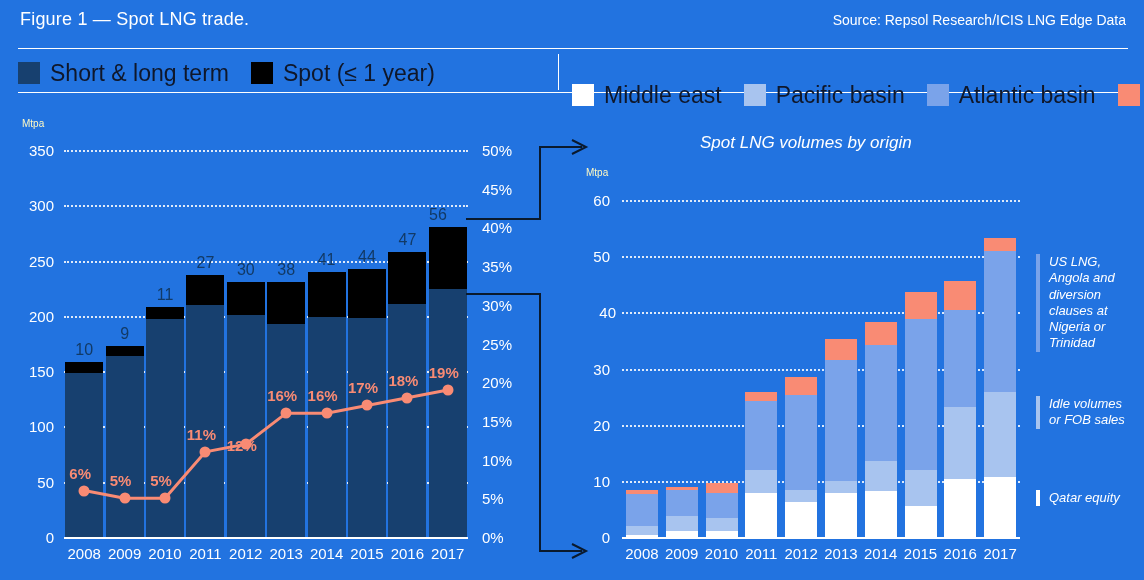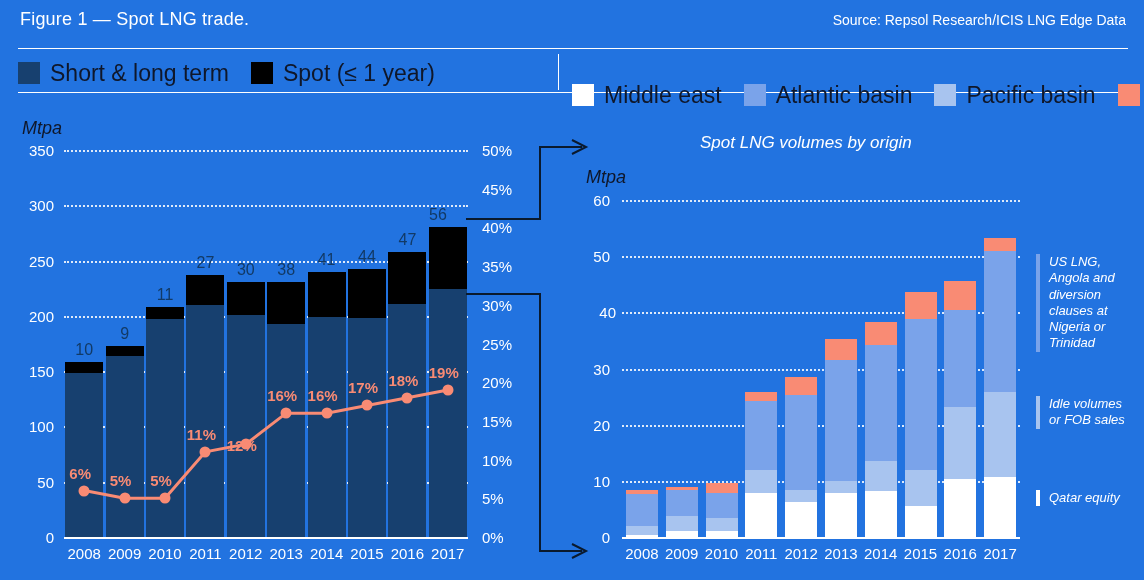--- a/index.html
+++ b/index.html
@@ -47,21 +47,21 @@
   .line-swatch .ls-bar {
     position: absolute; left: 0; top: 10px; width: 40px; height: 3px; background: #f98b74;
   }
   .line-swatch .ls-dot {
     position: absolute; left: 14px; top: 5px; width: 12px; height: 12px;
     border-radius: 50%; background: #f98b74;
   }
 
   
   .unit-label {
-    position: absolute; font-size: 18px; font-style: italic; color: #0f172a;
+    position: absolute; font-size: 10px; color: #fef9c3;
   }
   .ytick {
     position: absolute; font-size: 15px; color: #ffffff;
     text-align: right; transform: translateY(-50%); white-space: nowrap;
   }
   .ytick.right { text-align: left; }
   .gridline {
     position: absolute; height: 0;
     border-top: 2px dotted #ffffff; opacity: .85;
   }
@@ -126,26 +126,26 @@
         <span class="swatch" style="background: rgb(0, 0, 0);"></span>
         <span class="legend-label">Spot (≤ 1 year)</span>
       </div>
     </div>
   <div class="legend legend-right">
       <div class="legend-item">
         <span class="swatch" style="background: rgb(255, 255, 255);"></span>
         <span class="legend-label">Middle east</span>
       </div>
       <div class="legend-item">
+        <span class="swatch" style="background: rgb(168, 196, 239);"></span>
+        <span class="legend-label">Pacific basin</span>
+      </div>
+      <div class="legend-item">
         <span class="swatch" style="background: rgb(122, 163, 234);"></span>
         <span class="legend-label">Atlantic basin</span>
-      </div>
-      <div class="legend-item">
-        <span class="swatch" style="background: rgb(168, 196, 239);"></span>
-        <span class="legend-label">Pacific basin</span>
       </div>
       <div class="legend-item">
         <span class="swatch" style="background: rgb(249, 139, 116);"></span>
         <span class="legend-label">Reloads</span>
       </div>
     </div>
 
   <svg id="connectors">
       <path d="M 466 219 L 540 219 L 540 147 L 582 147" fill="none" stroke="#0a1a2e" stroke-width="2"></path>
       <path d="M 572 140 L 586 147 L 572 154" fill="none" stroke="#0a1a2e" stroke-width="2"></path>

